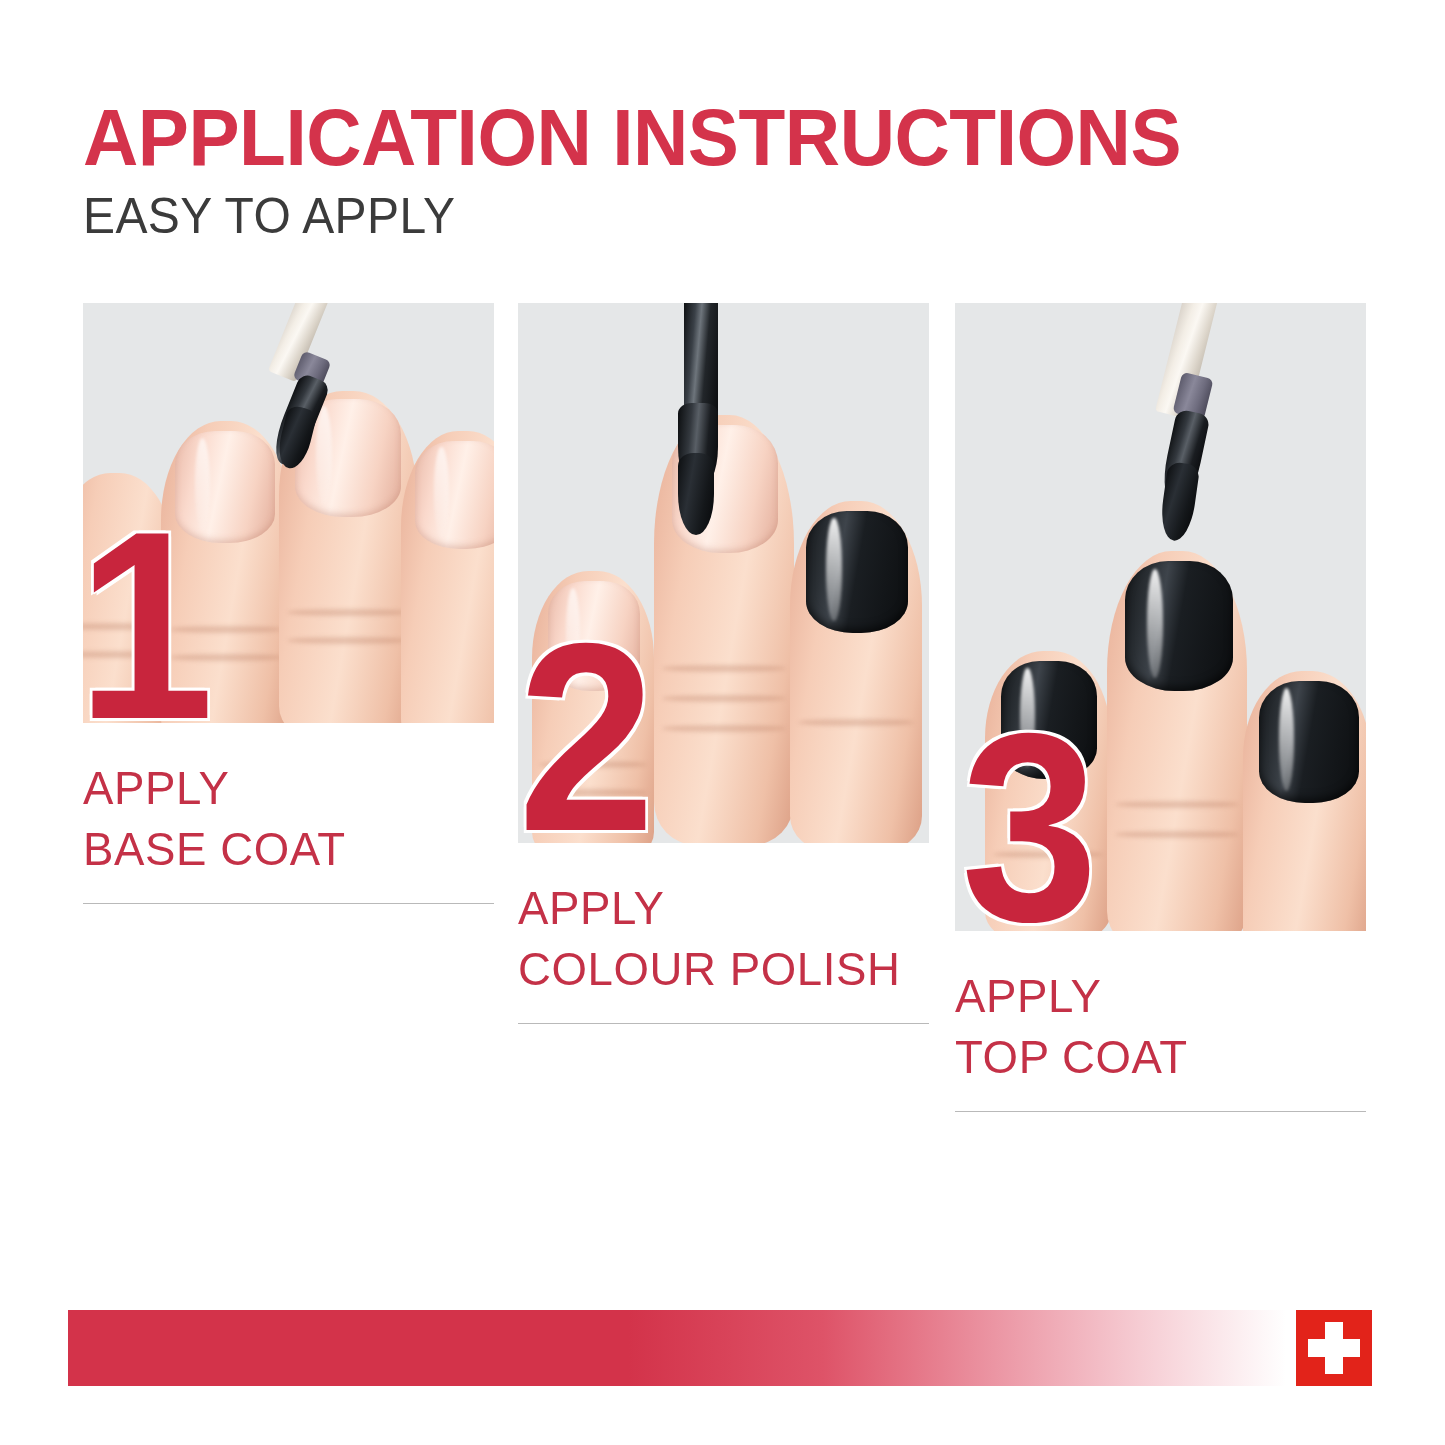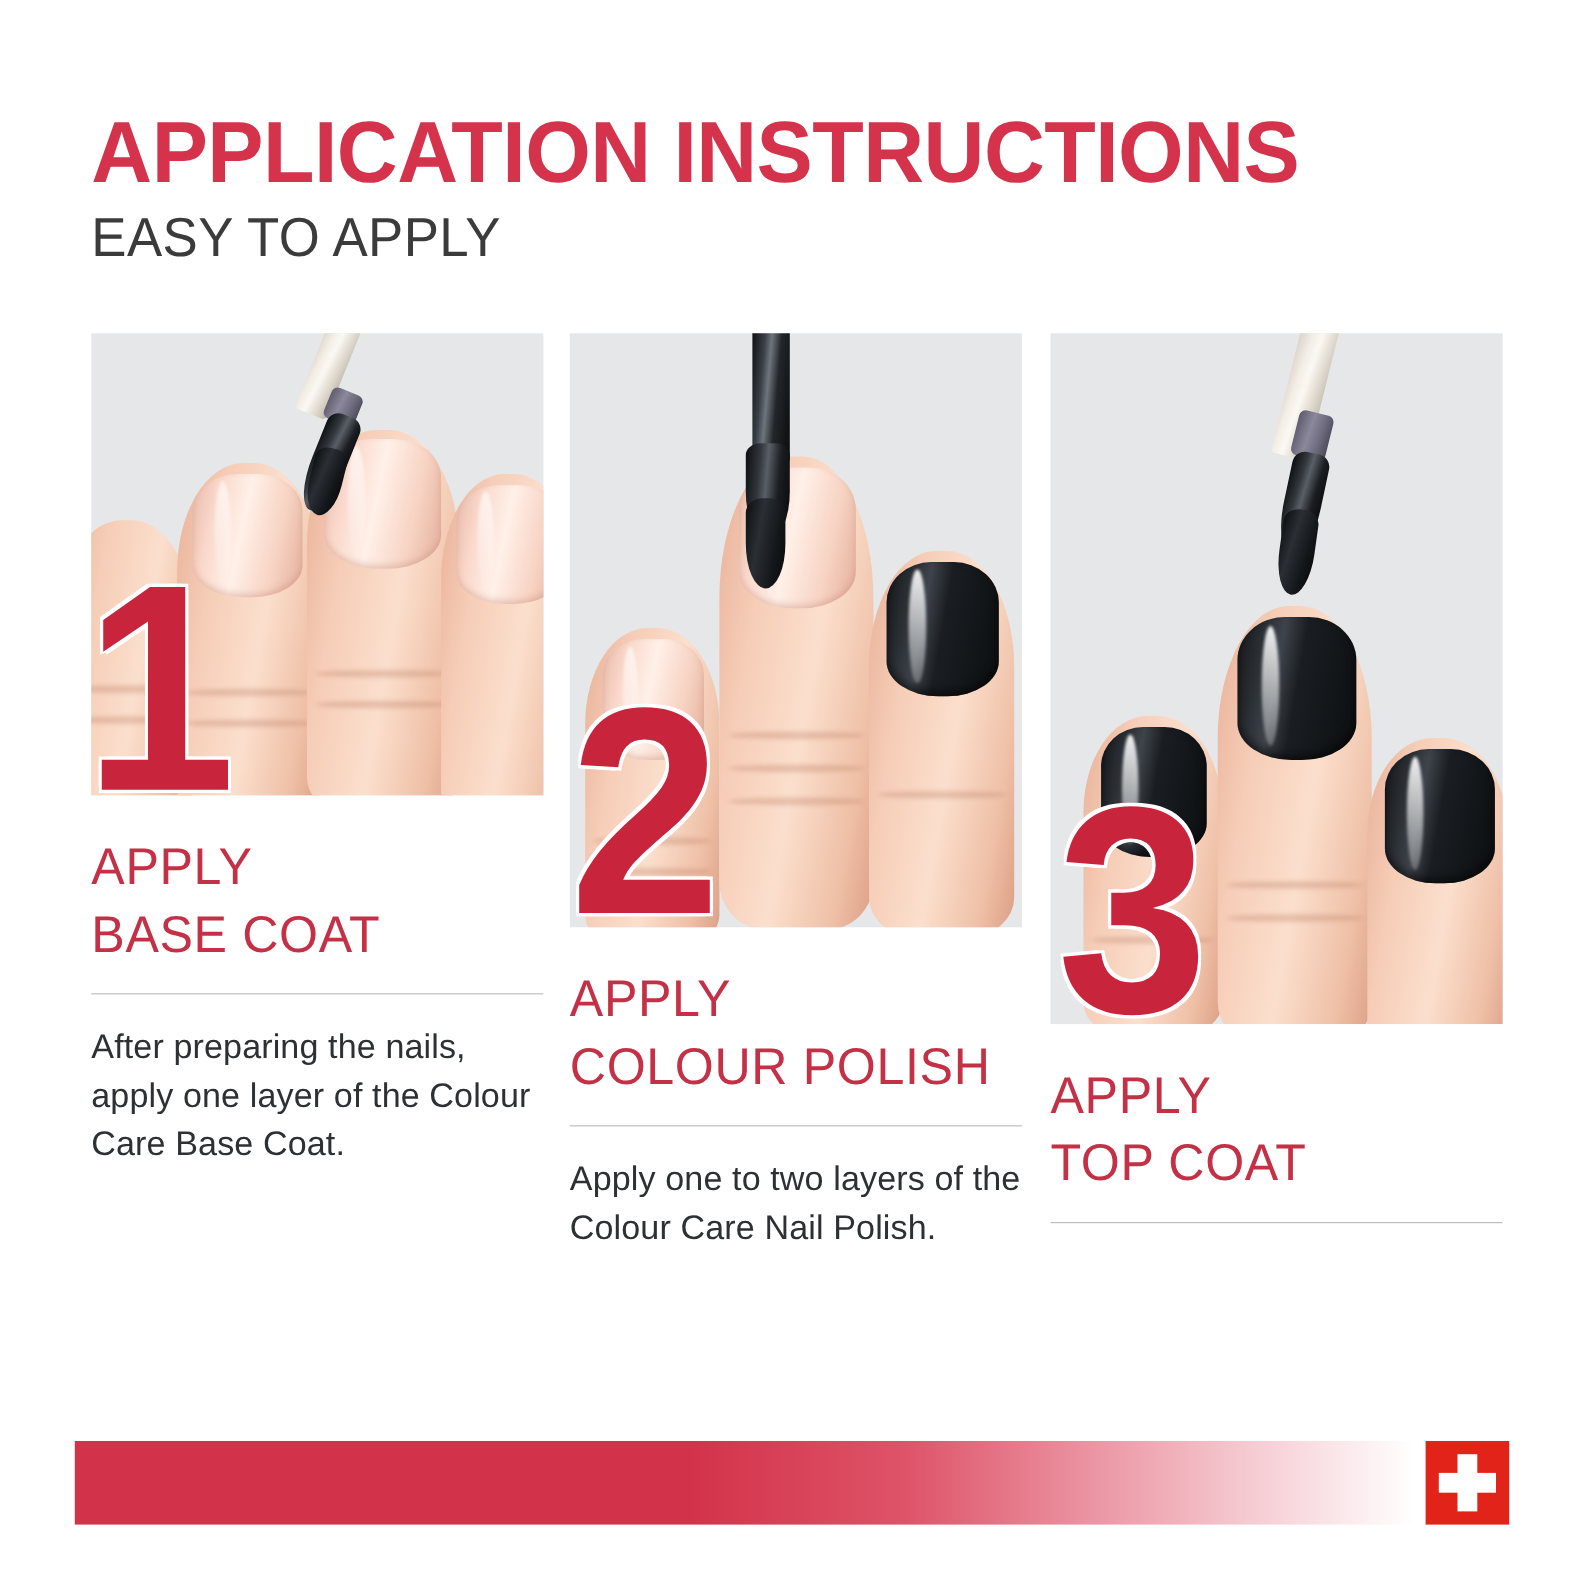--- a/index.html
+++ b/index.html
@@ -270,21 +270,20 @@
         <div class="polish-stroke" style="left:198px; top:104px; width:30px; height:62px; transform:rotate(14deg);"></div>
       </div>
       <div class="numeral num-1">1</div>
     </div>
 
     <div class="head-block">
       <div class="step-head">APPLY</div>
       <div class="step-head">BASE COAT</div>
     </div>
     <div class="rule"></div>
-    <div class="body-text">After preparing the nails, apply one layer of the Colour Care Base Coat.</div>
   </div>
 
   <div class="step step-2">
     <div class="photo photo-2">
       <div class="hand">
         <div class="finger" style="left:14px; top:268px; width:122px; height:290px;">
           <div class="nail nail-bare" style="left:16px; top:10px; width:92px; height:110px;">
             <div class="nail-shine soft"></div>
           </div>
           <div class="knuckle" style="top:190px;"></div>
@@ -309,21 +308,20 @@
         <div class="polish-stroke" style="left:160px; top:150px; width:36px; height:82px;"></div>
       </div>
       <div class="numeral num-2">2</div>
     </div>
 
     <div class="head-block">
       <div class="step-head">APPLY</div>
       <div class="step-head">COLOUR POLISH</div>
     </div>
     <div class="rule"></div>
-    <div class="body-text">Apply one to two layers of the Colour Care Nail Polish.</div>
   </div>
 
   <div class="step step-3">
     <div class="photo photo-3">
       <div class="hand">
         <div class="finger" style="left:30px; top:348px; width:126px; height:290px;">
           <div class="nail nail-black" style="left:16px; top:10px; width:96px; height:118px;">
             <div class="nail-shine"></div>
           </div>
           <div class="knuckle" style="top:200px;"></div>

